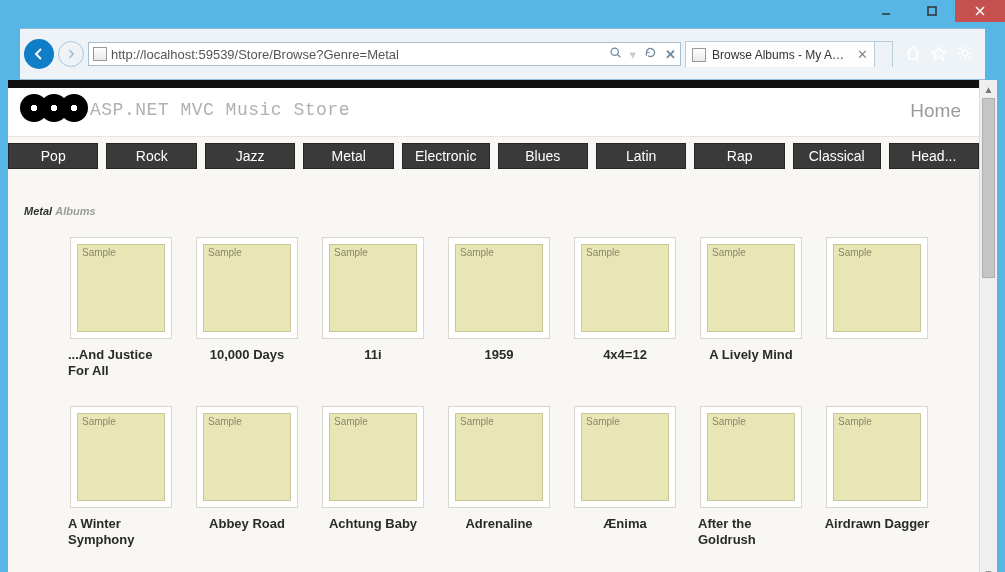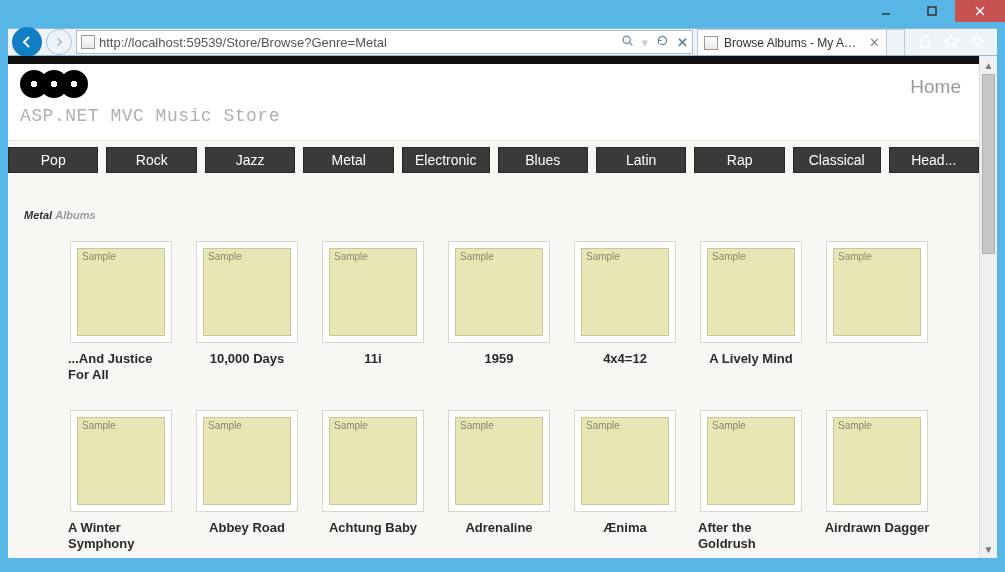--- a/index.html
+++ b/index.html
@@ -22,29 +22,29 @@
   .win-btns { display: flex; }
   .win-btn {
     width: 46px; height: 22px;
     display: flex; align-items: center; justify-content: center;
     color: #333; font-size: 13px;
   }
   .win-btn.close { background: #c75050; color: #fff; width: 50px; }
   .win-btn svg { width: 12px; height: 12px; }
   
   .ie-bar {
-    height: 28px;
+    height: 52px;
     background: #eef3f8;
     border-top: 1px solid #8fb9d6;
     border-bottom: 1px solid #8fb9d6;
     display: flex;
     align-items: center;
     padding: 0 4px;
     gap: 4px;
-    margin: 0 8px;
+    margin: 0 20px;
   }
   .nav-back {
     width: 30px; height: 30px; border-radius: 50%;
     background: #0f7ec6;
     display: flex; align-items: center; justify-content: center;
     color: #fff;
   }
   .nav-fwd {
     width: 26px; height: 26px; border-radius: 50%;
     border: 1px solid #aac5d9;
@@ -115,21 +115,21 @@
     background: #f8f7f3;
   }
   .topstripe { height: 8px; background: #111; }
   .site-header {
     display: flex;
     justify-content: space-between;
     align-items: flex-start;
     padding: 6px 18px 0 12px;
     background: #fff;
   }
-  .brand { display: flex; flex-direction: column; gap: 2px; }
+  .brand { display: flex; flex-direction: row; gap: 2px; }
   .logo-discs { display:flex; gap:-8px; }
   .disc {
     width: 28px; height: 28px; border-radius: 50%;
     background: radial-gradient(circle at 50% 50%, #fff 0 3px, #000 3px 100%);
     border: 3px solid #000;
     margin-left: -8px;
   }
   .disc:first-child { margin-left: 0; }
   .brand-name {
     font-family: "Consolas","Courier New",monospace;

